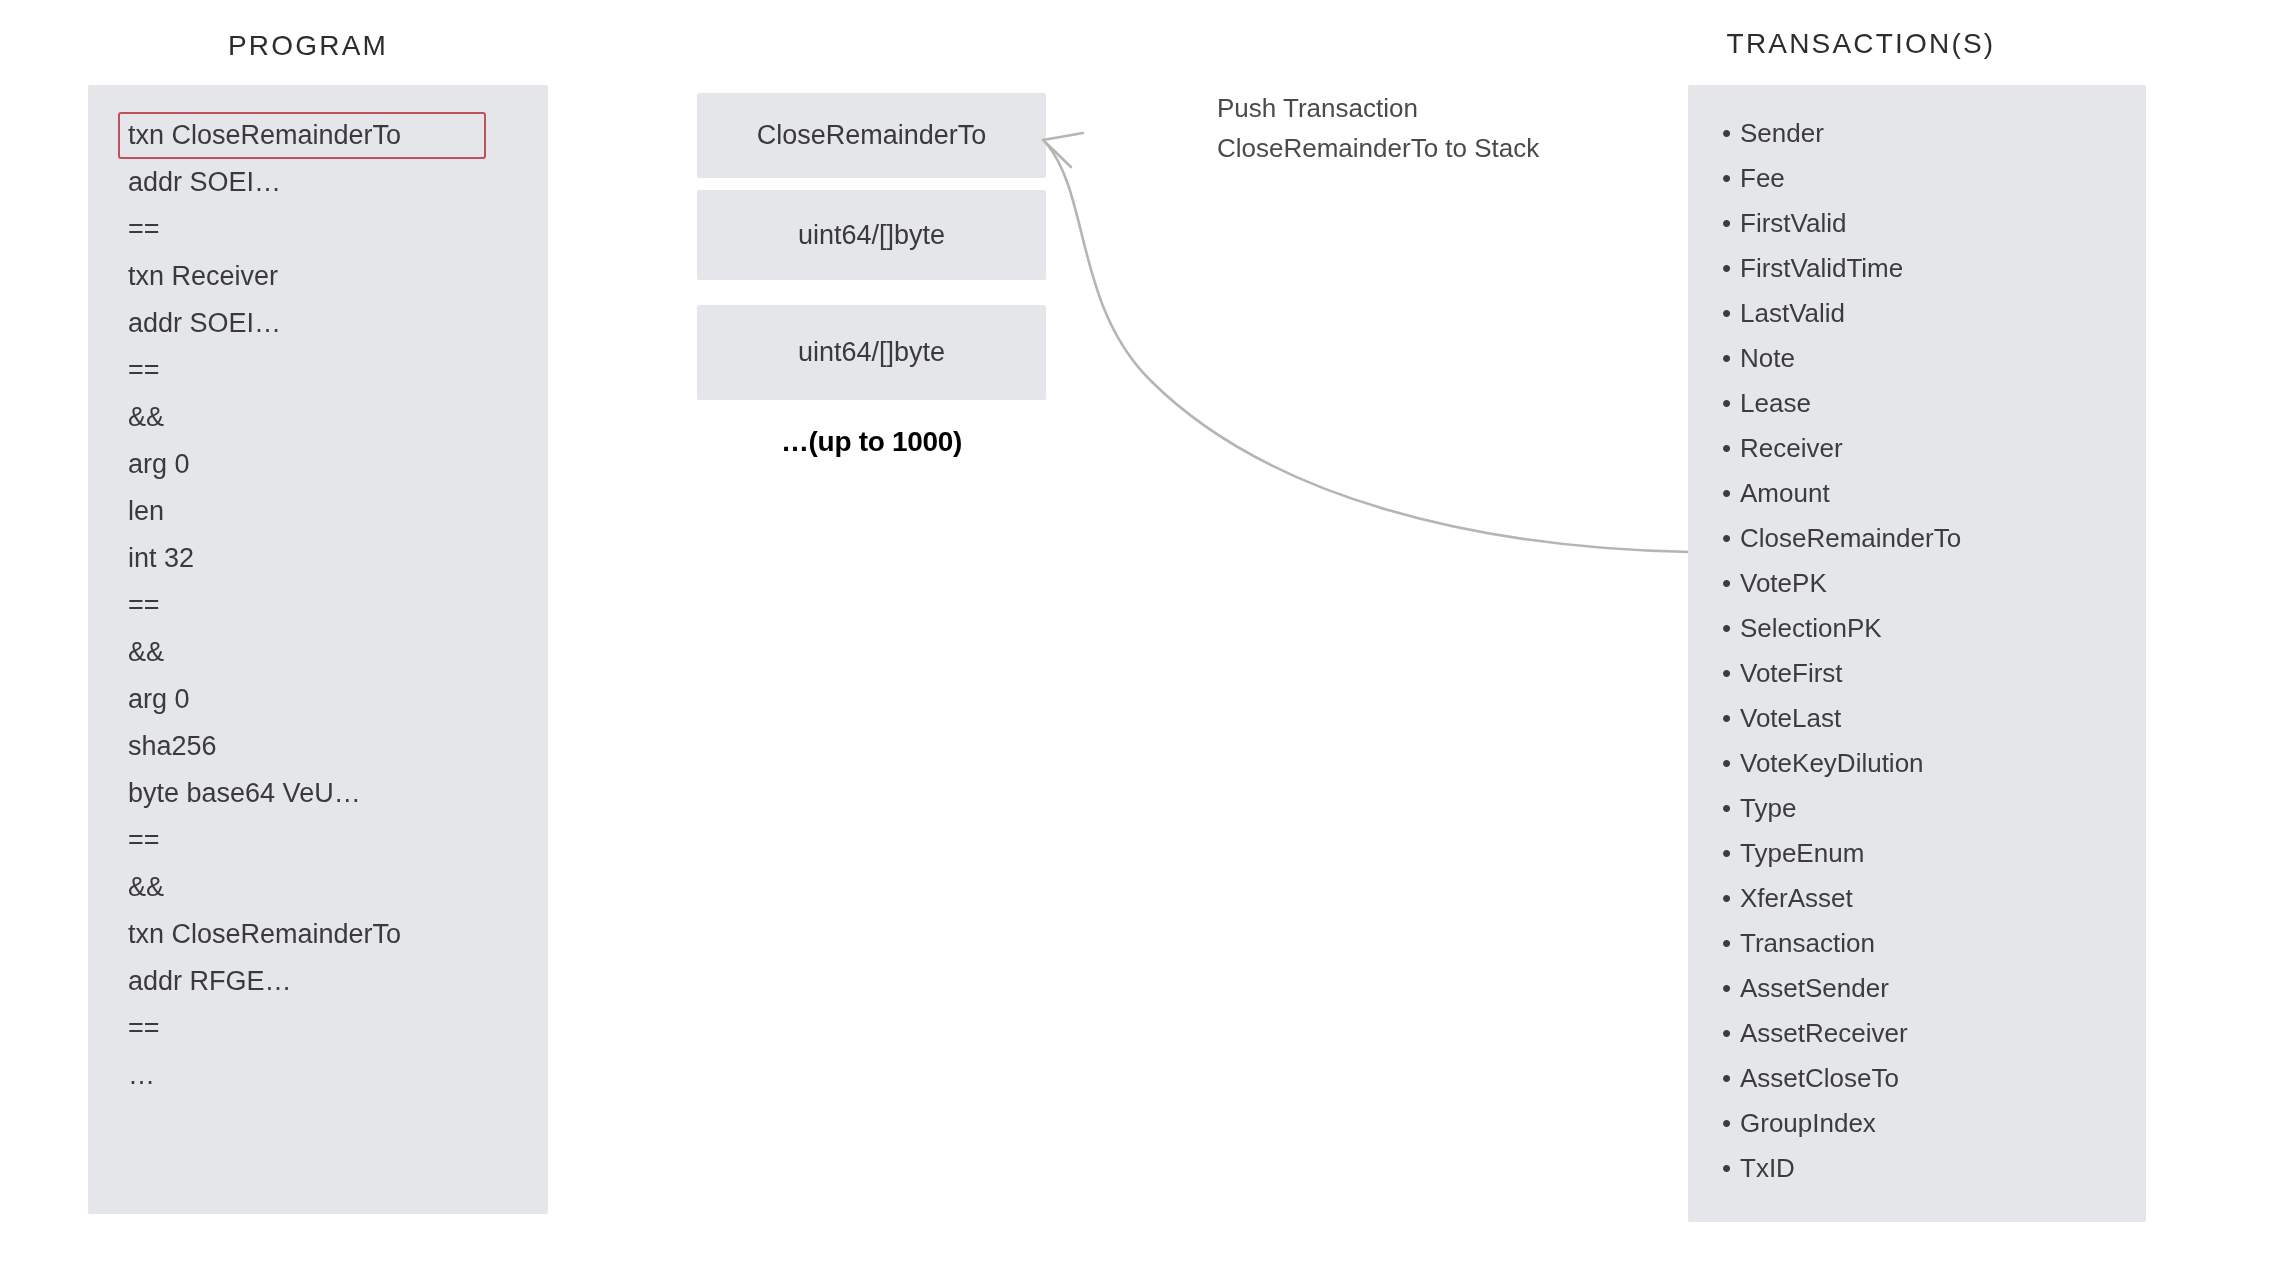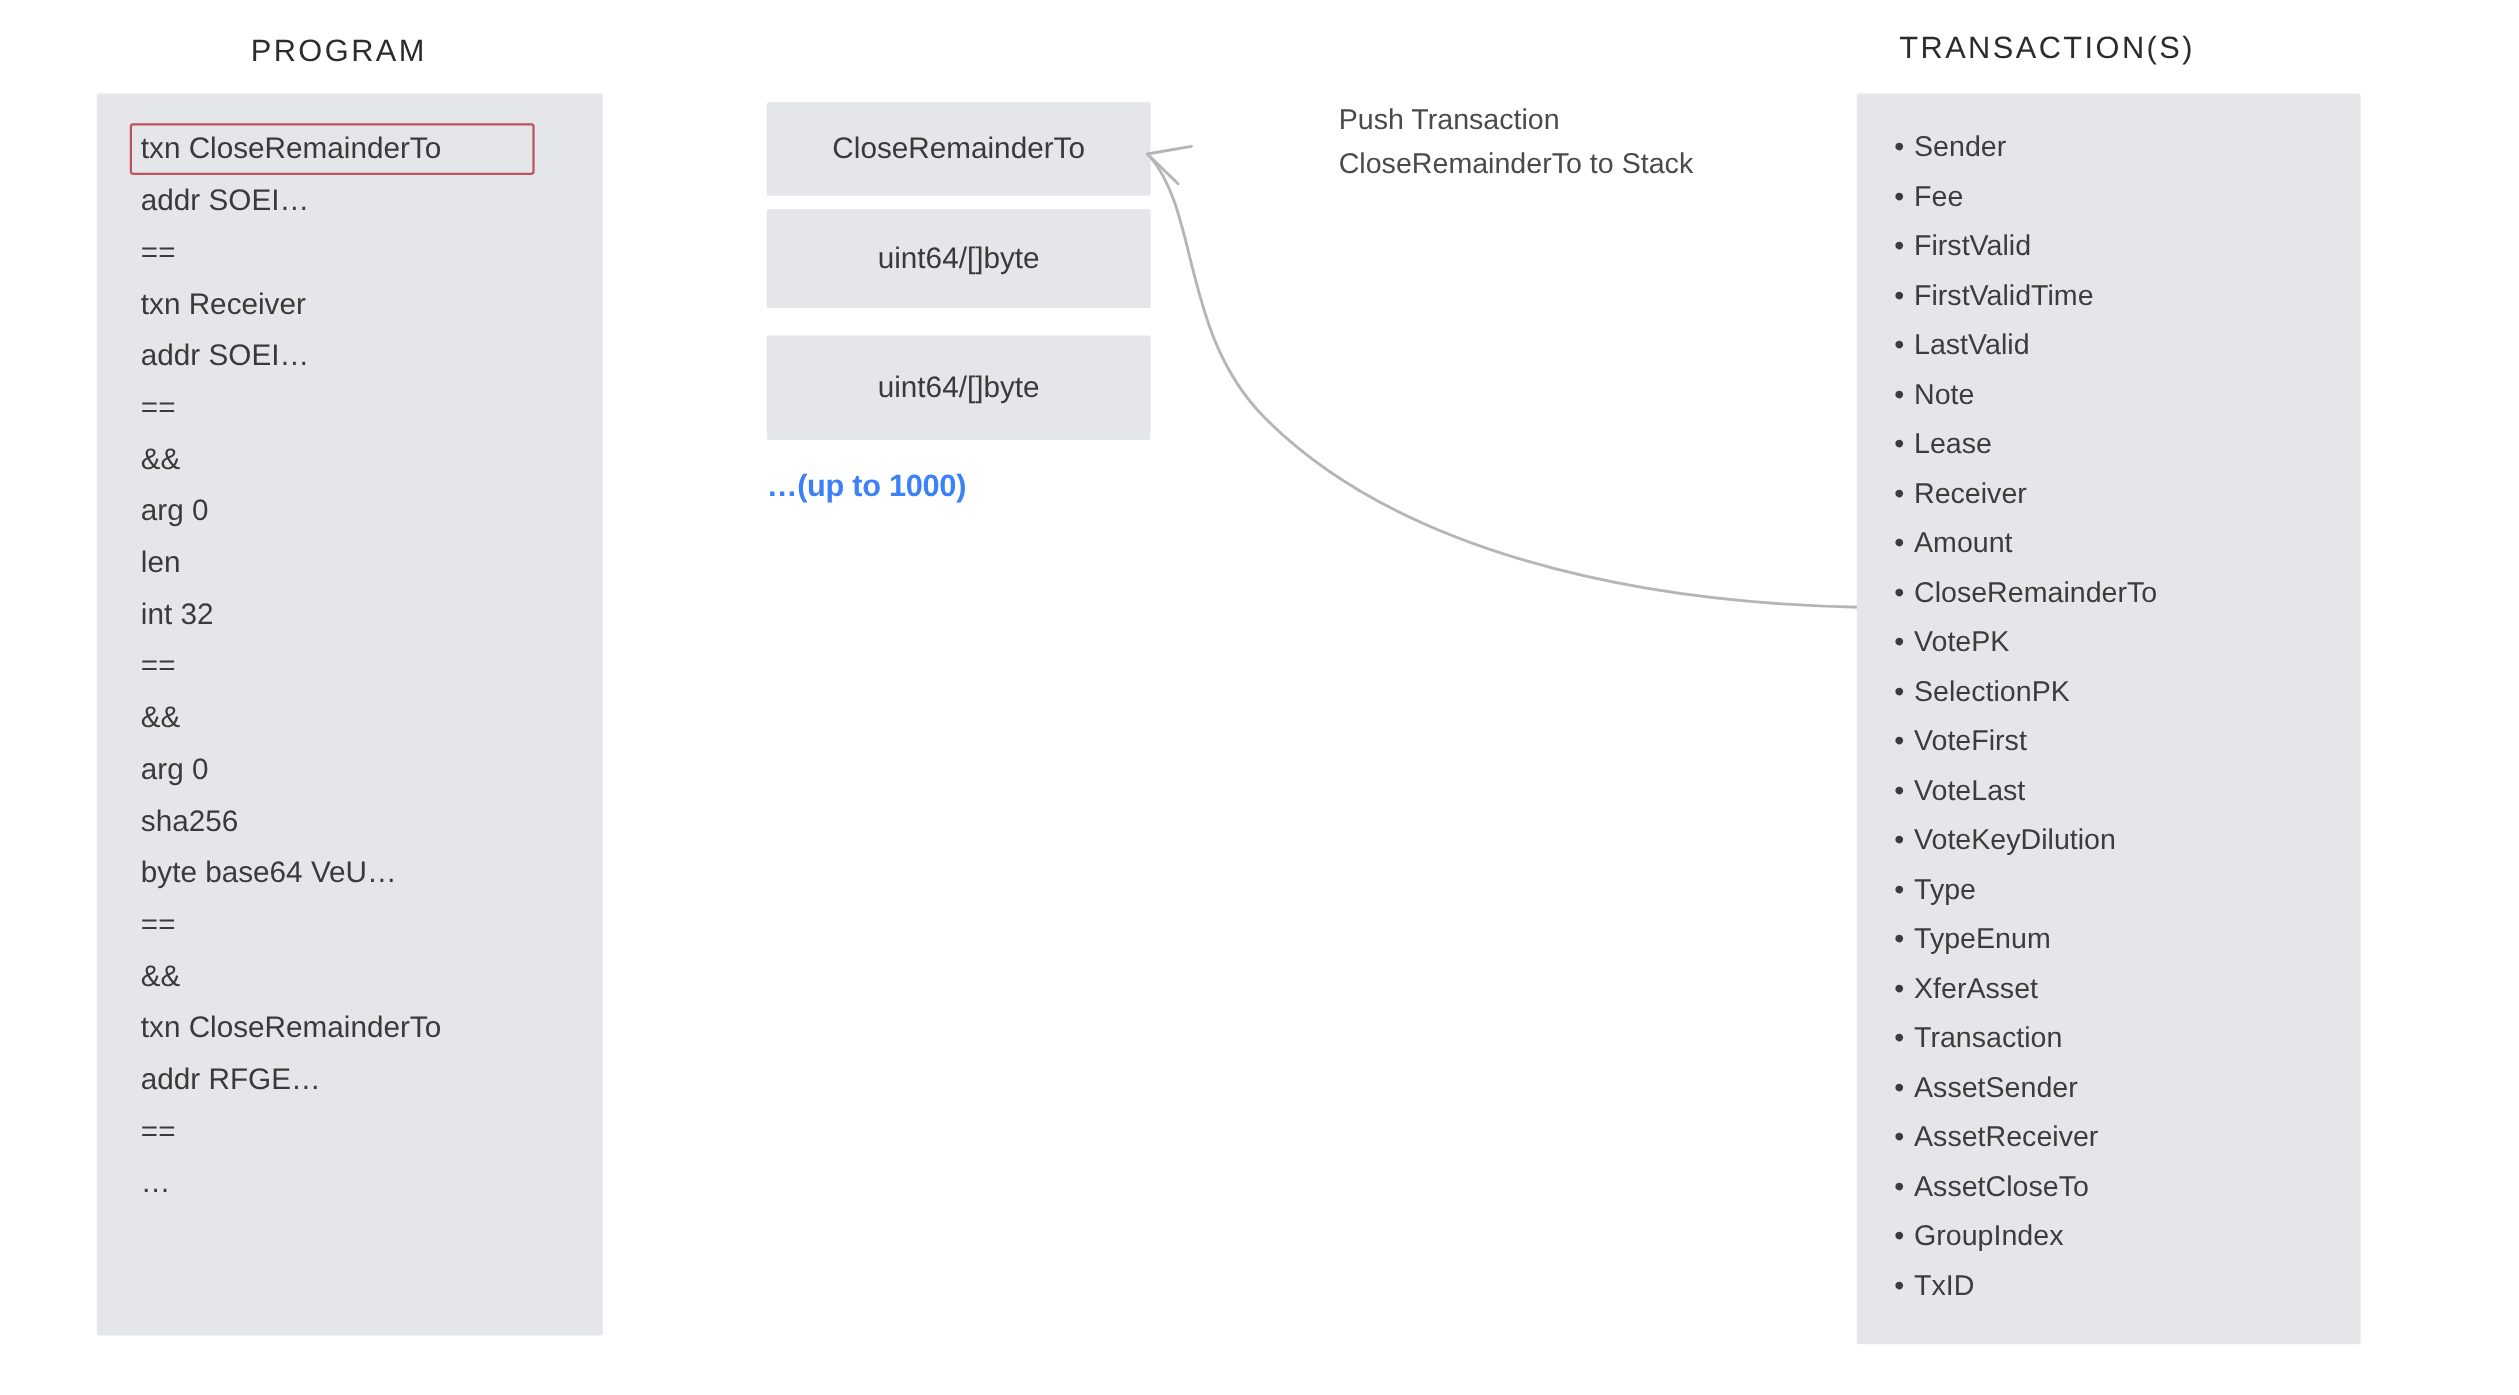--- a/index.html
+++ b/index.html
@@ -101,23 +101,24 @@
     white-space: nowrap;
   }
   #stack-box-0 { top: 93px;  height: 85px; }
   #stack-box-1 { top: 190px; height: 90px; }
   #stack-box-2 { top: 305px; height: 95px; }
   #stack-more {
     position: absolute;
     left: 697px;
     top: 426px;
     width: 349px;
+    text-align: center;
     font-size: 28px;
     font-weight: 700;
-    color: #3b82f6;
+    color: #000000;
     letter-spacing: -0.3px;
     white-space: nowrap;
   }
 
   
   #push-annotation {
     position: absolute;
     left: 1217px;
     top: 88px;
     font-size: 26px;

